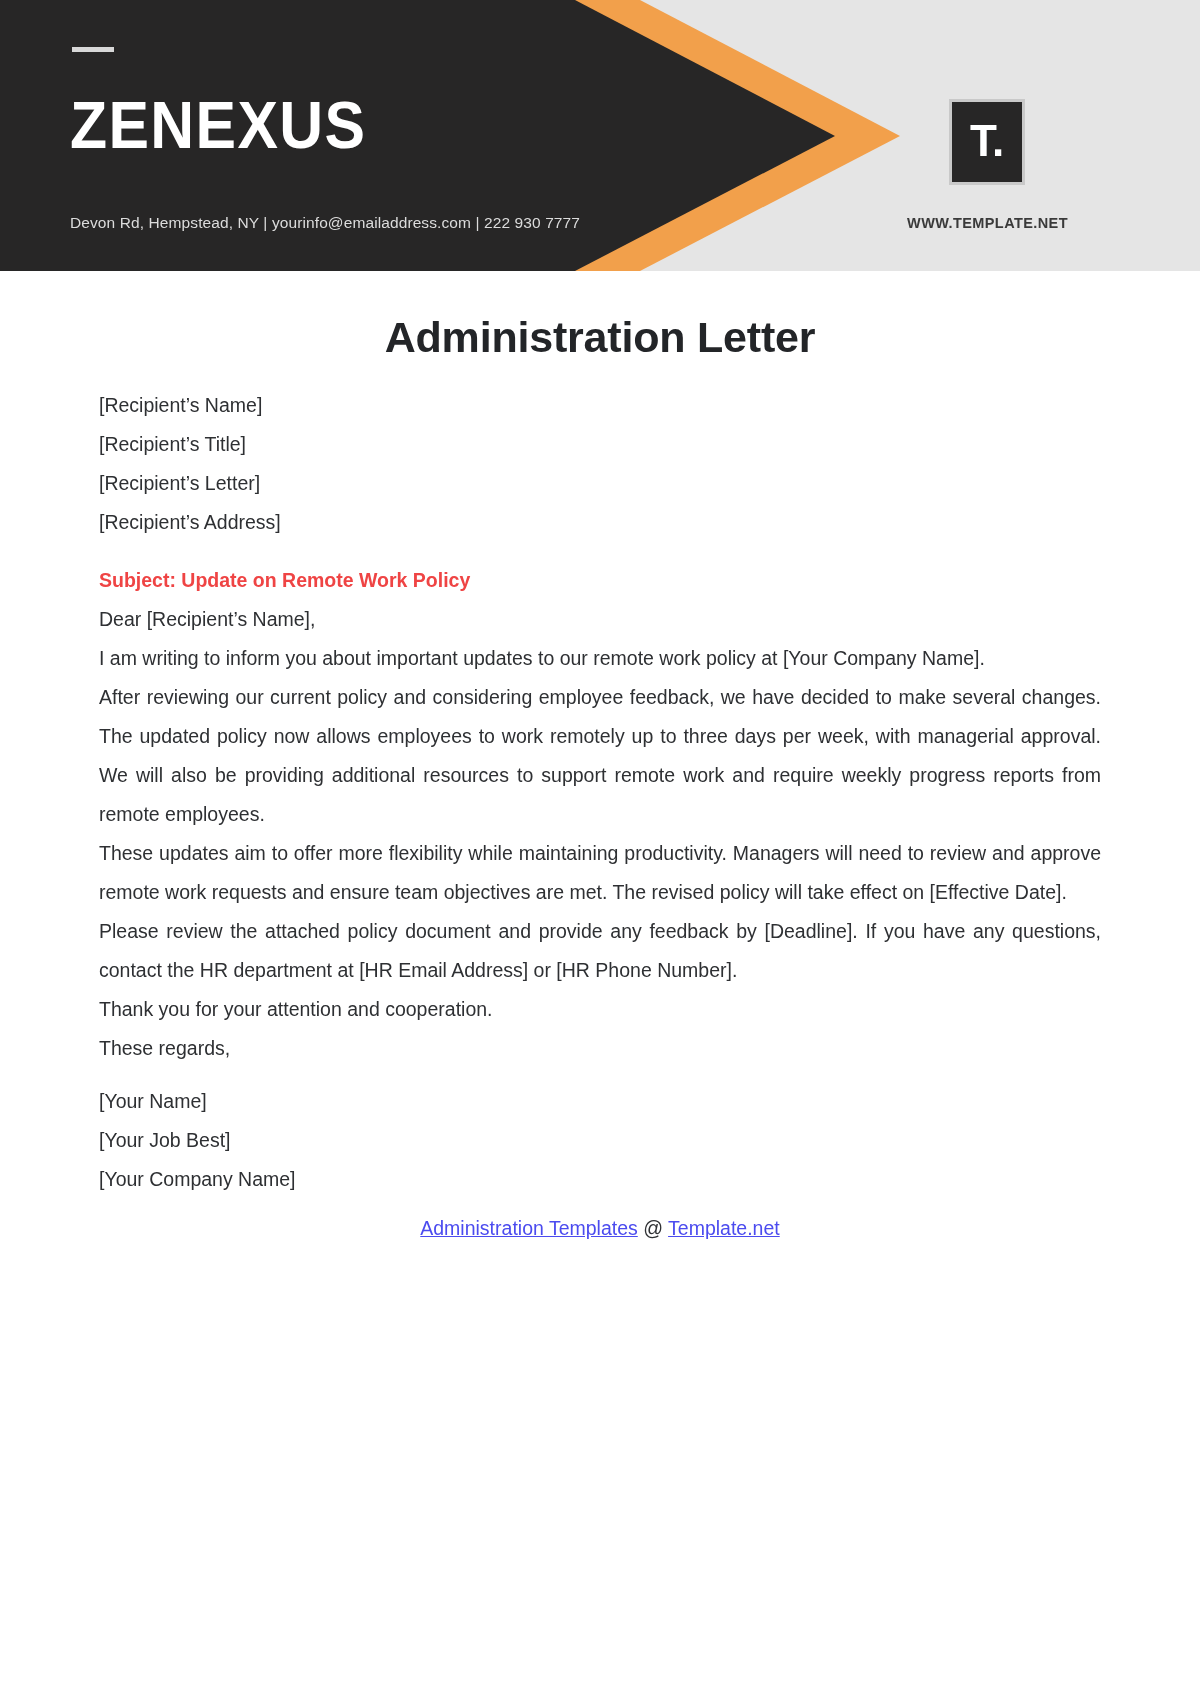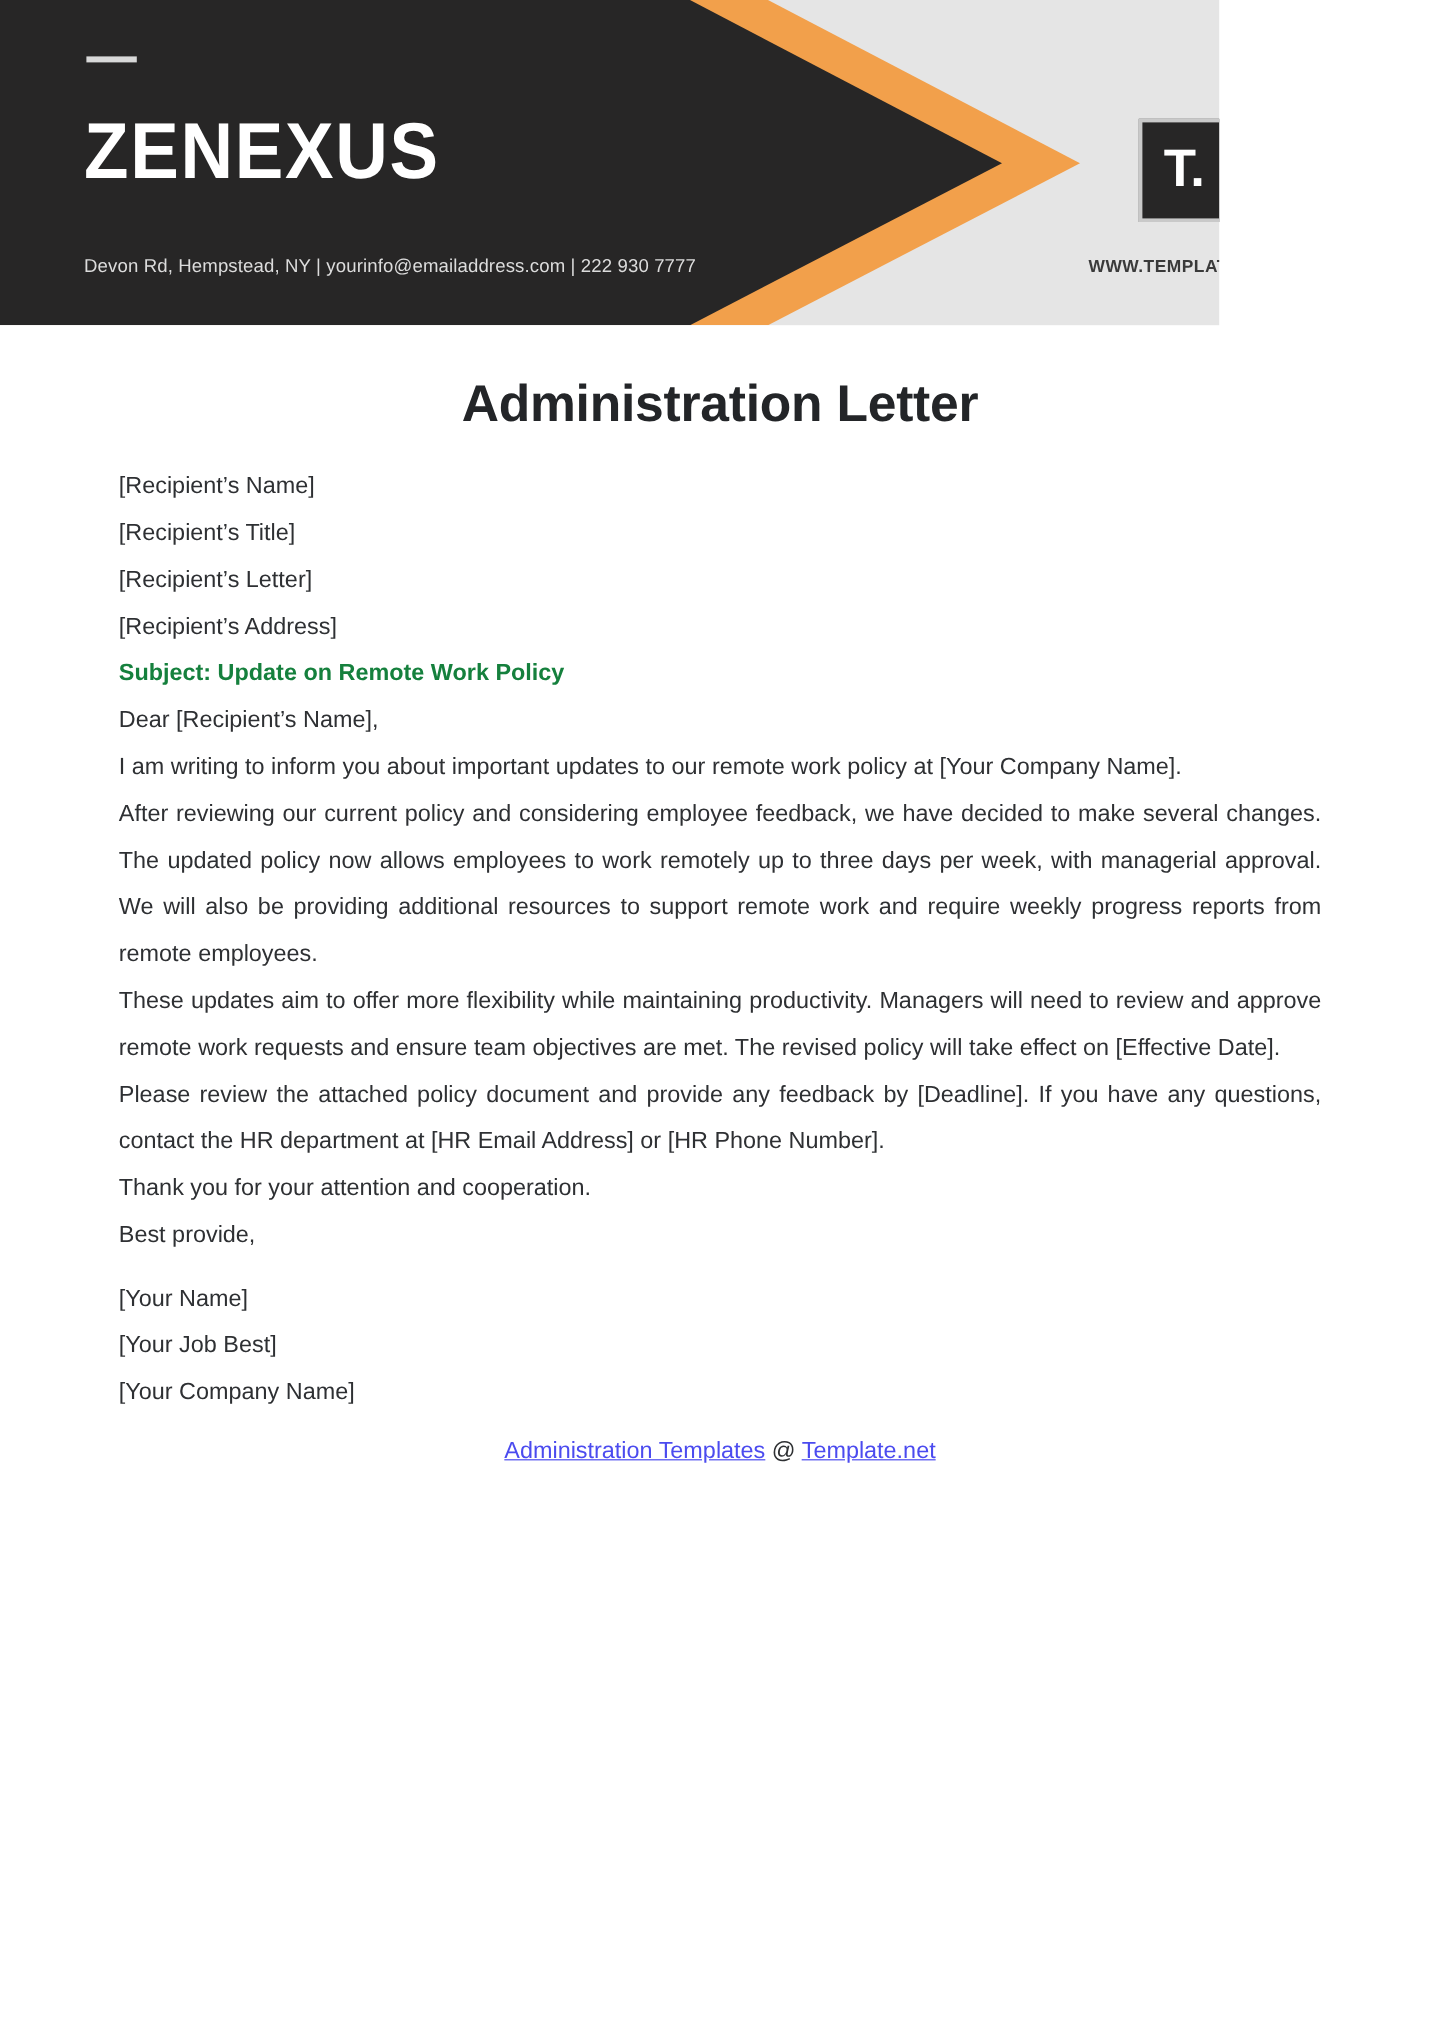--- a/index.html
+++ b/index.html
@@ -11,21 +11,21 @@
     height: 1701px;
     background: #ffffff;
     font-family: "Liberation Sans", sans-serif;
     color: #2b2b2b;
     overflow: hidden;
   }
 
   
   .header {
     position: relative;
-    width: 1016px;
+    width: 1200px;
     height: 271px;
     background: #e5e5e5;
     overflow: hidden;
   }
   .header-orange {
     position: absolute;
     left: 0;
     top: 0;
     width: 900px;
     height: 271px;
@@ -142,21 +142,22 @@
     margin: 0 auto;
     padding-top: 24px;
   }
   .line {
     font-size: 19.5px;
     line-height: 39px;
     color: #2e3033;
   }
   .line.bold {
     font-weight: 700;
-    color: #15803d;
+    color: #ef4444;
+    margin-top: 19px;
   }
   .para {
     font-size: 19.5px;
     line-height: 39px;
     color: #2e3033;
     text-align: justify;
     margin: 0;
   }
   .gap {
     height: 14px;
@@ -208,21 +209,21 @@
     <div class="line bold">Subject: Update on Remote Work Policy</div>
 
     <div class="line">Dear [Recipient’s Name],</div>
 
     <p class="para">I am writing to inform you about important updates to our remote work policy at [Your Company Name].</p>
     <p class="para">After reviewing our current policy and considering employee feedback, we have decided to make several changes. The updated policy now allows employees to work remotely up to three days per week, with managerial approval. We will also be providing additional resources to support remote work and require weekly progress reports from remote employees.</p>
     <p class="para">These updates aim to offer more flexibility while maintaining productivity. Managers will need to review and approve remote work requests and ensure team objectives are met. The revised policy will take effect on [Effective Date].</p>
     <p class="para">Please review the attached policy document and provide any feedback by [Deadline]. If you have any questions, contact the HR department at [HR Email Address] or [HR Phone Number].</p>
     <p class="para">Thank you for your attention and cooperation.</p>
 
-    <div class="line">Best provide,</div>
+    <div class="line">These regards,</div>
 
     <div class="gap"></div>
 
     <div class="line">[Your Name]</div>
     <div class="line">[Your Job Best]</div>
     <div class="line">[Your Company Name]</div>
 
     <div class="footer-links">
       <a href="#">Administration Templates</a>
       <span class="at-sign">@</span>

